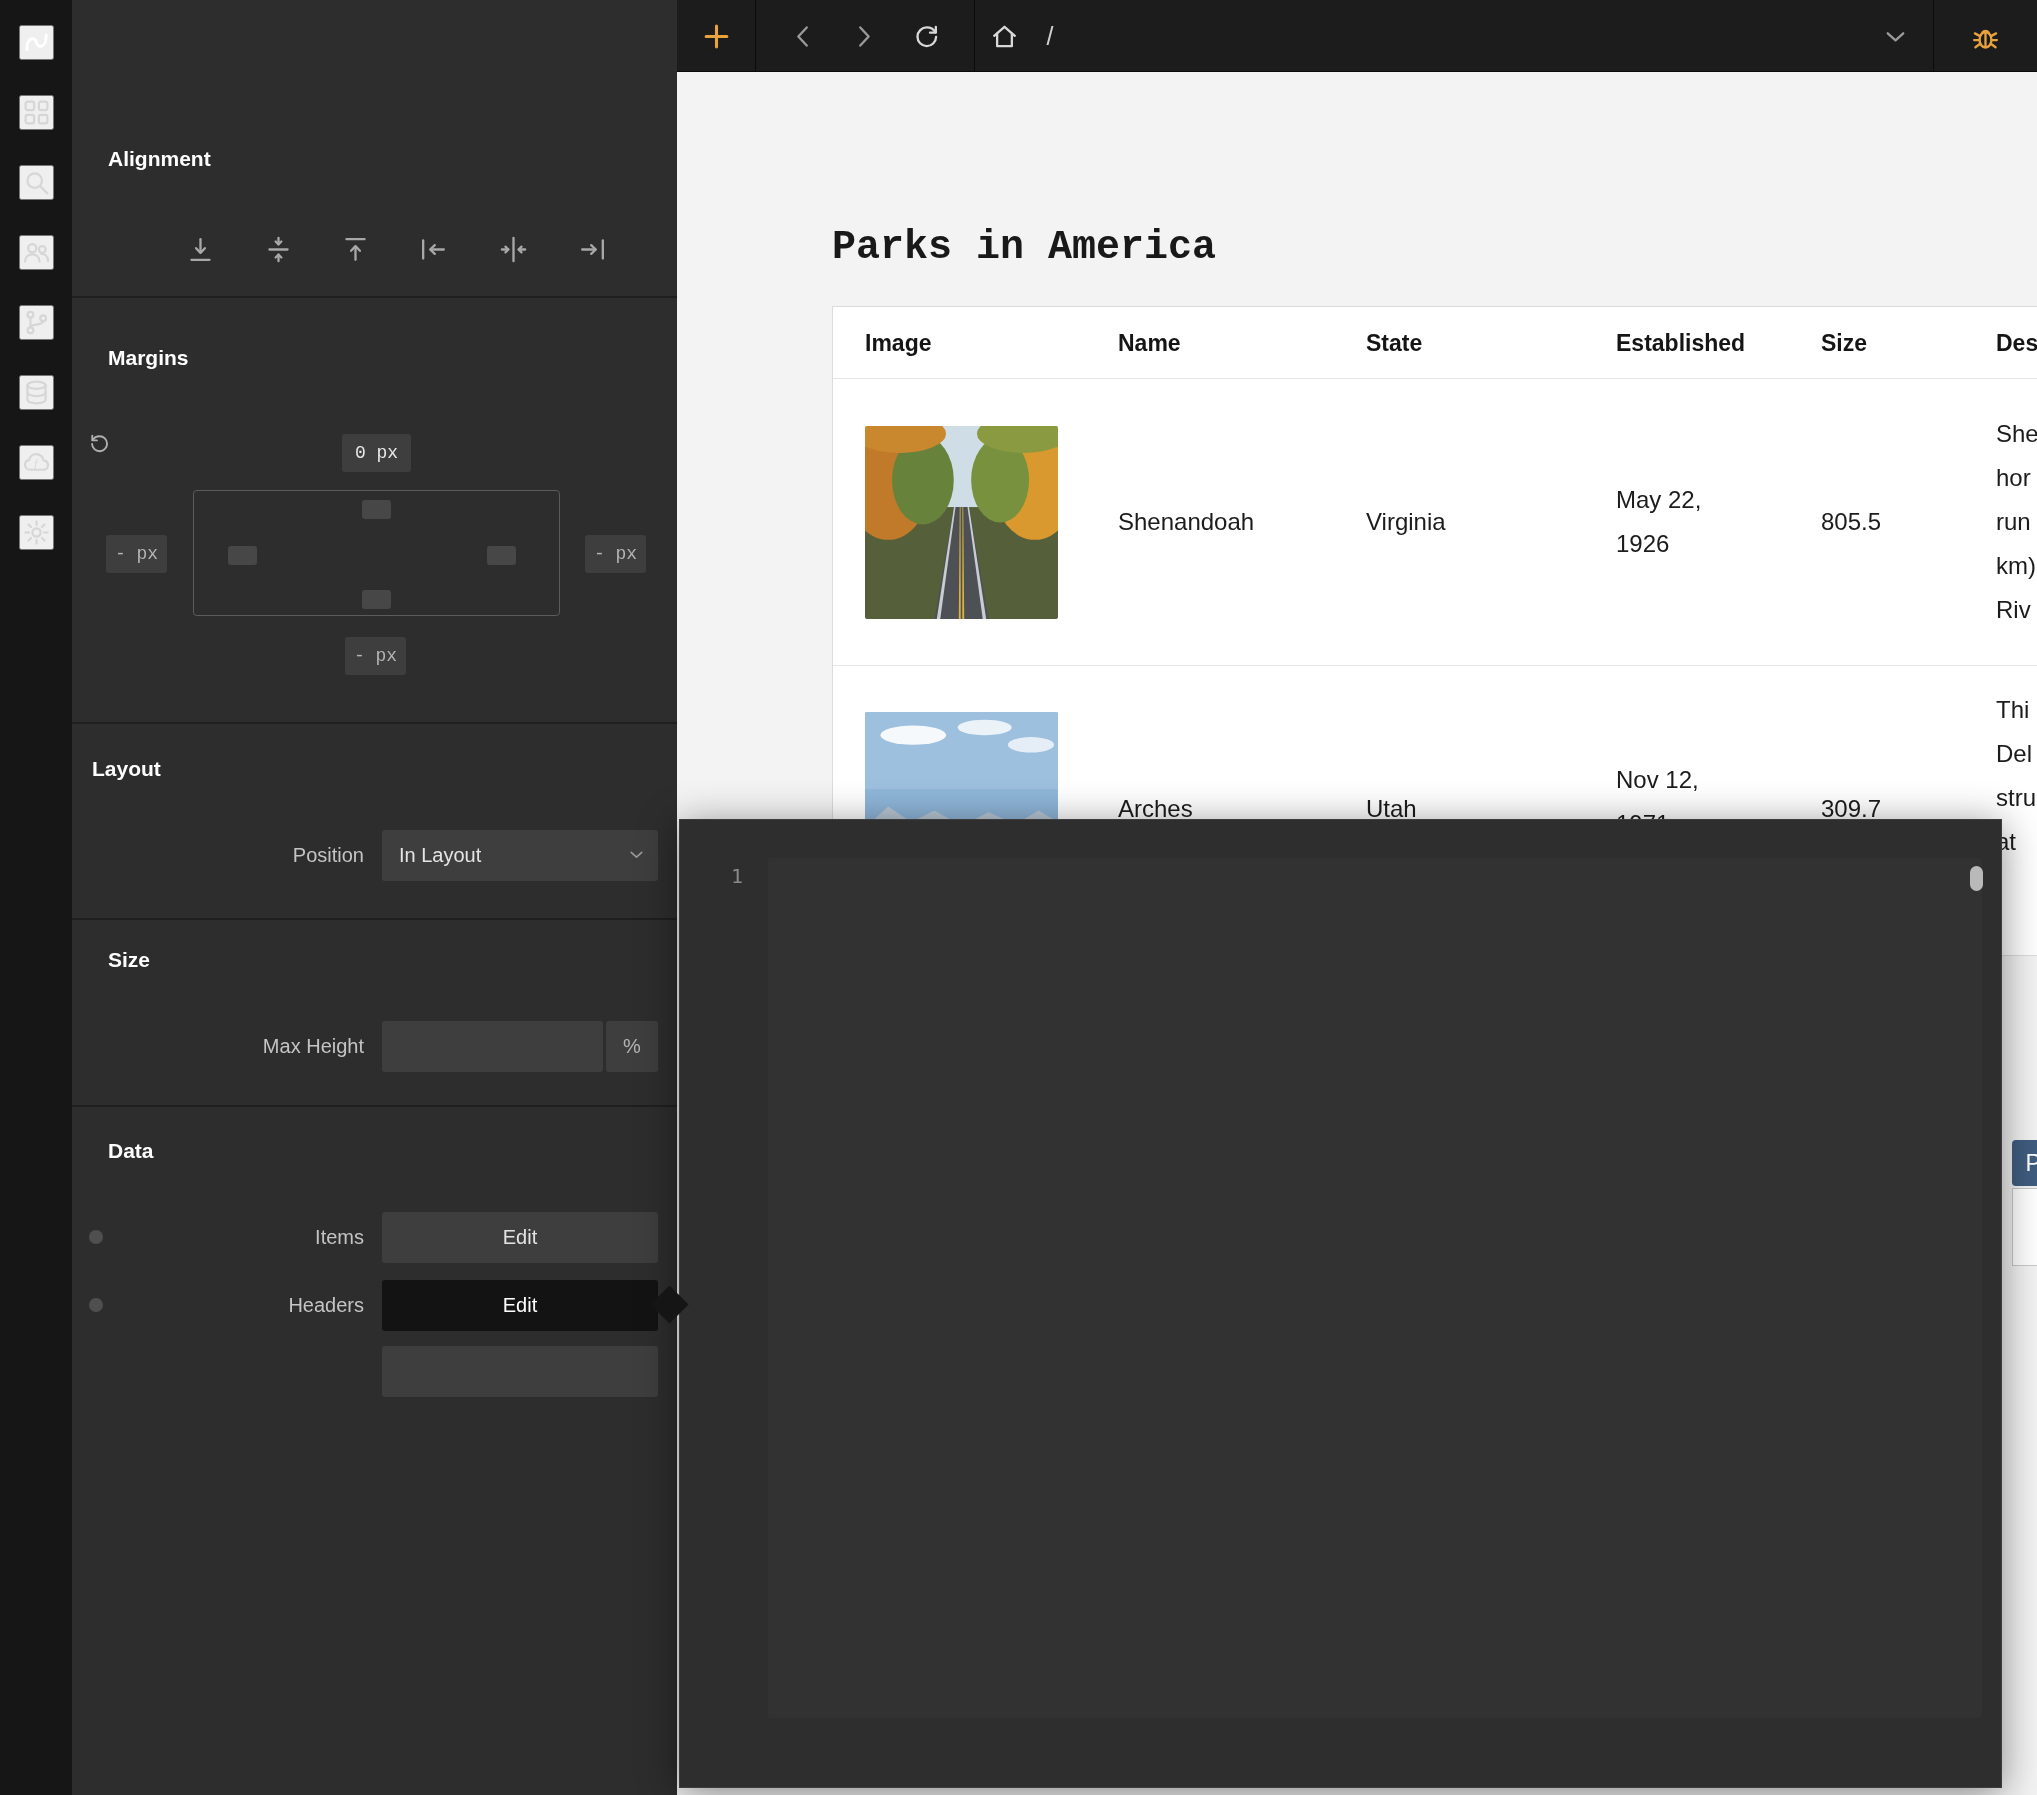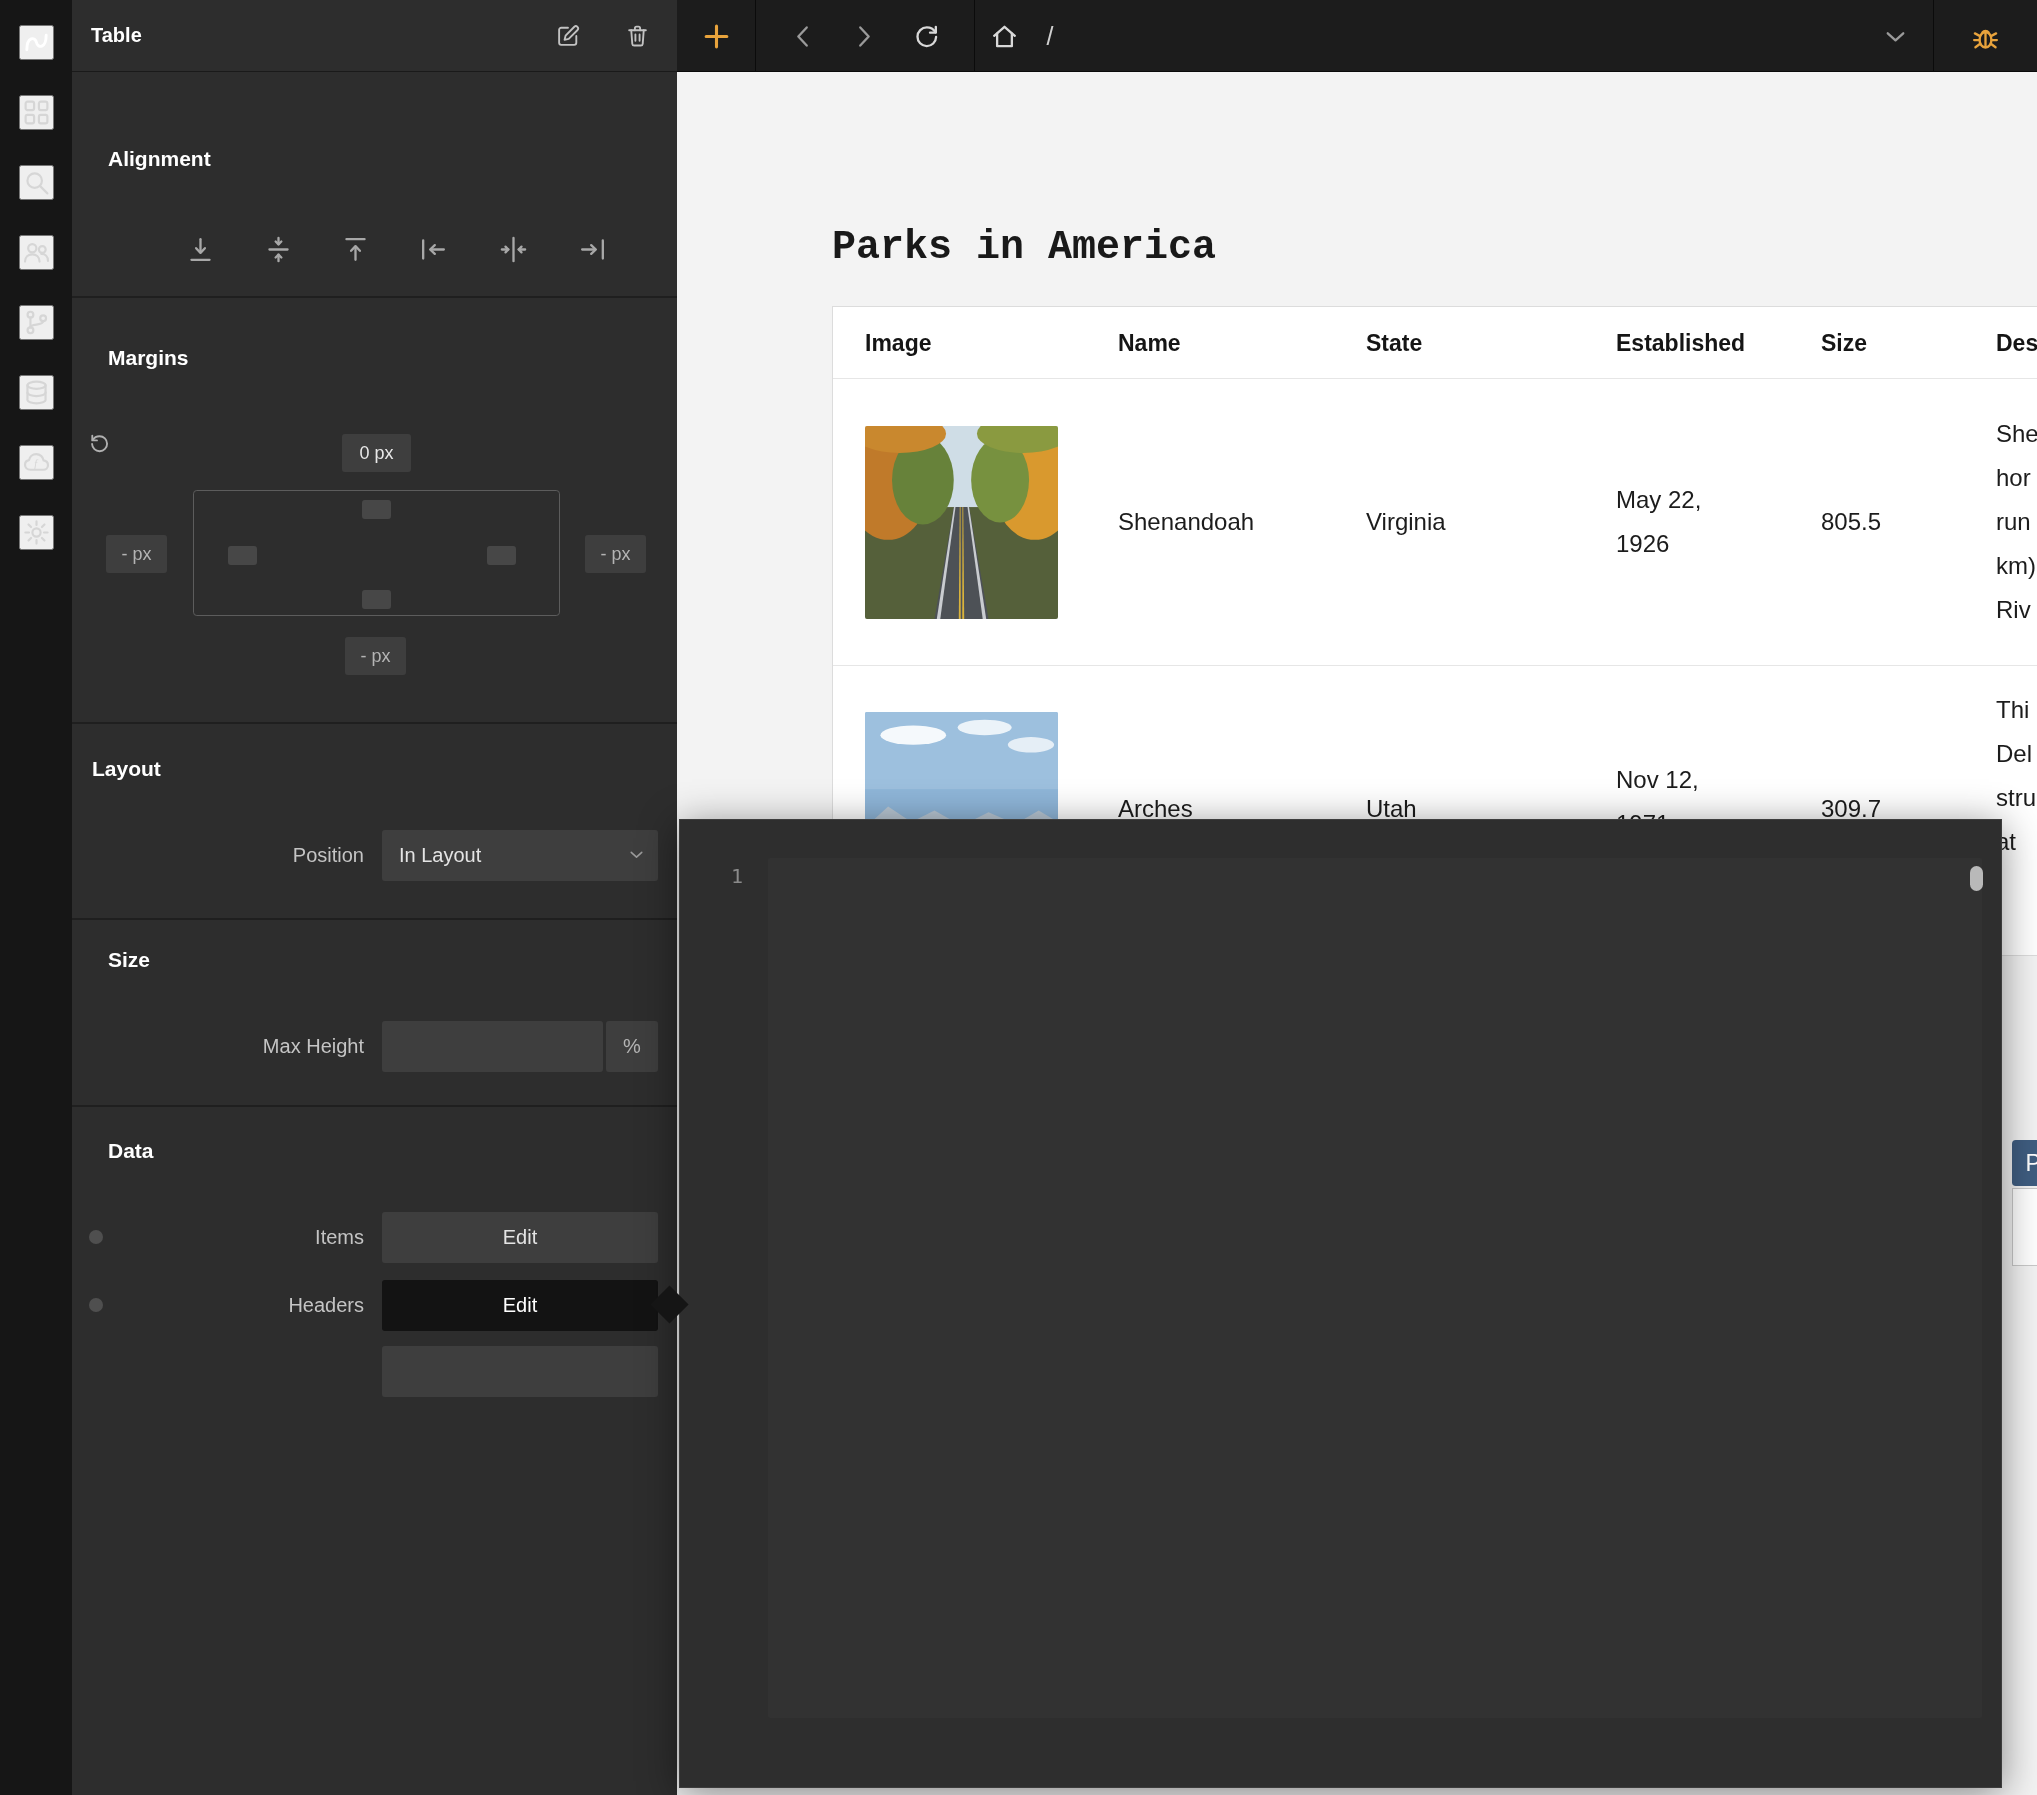--- a/index.html
+++ b/index.html
@@ -34,21 +34,21 @@
 
   .seclabel { position: absolute; font-size: 21px; font-weight: 700; color: #ffffff; }
   .divider { position: absolute; left: 0; width: 100%; height: 1.9px; background: #1f1f1f; }
 
   .align-btn { position: absolute; width: 42px; height: 42px; top: 228px;
                display: flex; align-items: center; justify-content: center;
                color: #a8a8a8; background: transparent; border: none; }
   .align-btn svg { width: 31px; height: 31px; }
 
   .mini-btn { position: absolute; background: #3e3e3e; border: none; border-radius: 2.9px;
-              color: #b4b4b4; font-size: 18px; font-family: Liberation Sans, sans-serif;
+              color: #b4b4b4; font-size: 18px; font-family: Liberation Mono, monospace;
               display: flex; align-items: center; justify-content: center; }
   .margin-rect { position: absolute; border: 1px solid #5c5c5c; border-radius: 3.8px; }
   .handle { position: absolute; width: 29px; height: 19px; background: #474747; border-radius: 2.9px; }
 
   .rowlabel { position: absolute; left: 0; width: 292px; text-align: right;
               color: #c4c4c4; font-size: 20px; height: 51px; line-height: 51px; }
   .ctl { position: absolute; left: 310px; width: 276px; height: 51px;
          background: #3e3e3e; border-radius: 2.9px; color: #e4e4e4; font-size: 20px;
          display: flex; align-items: center; }
   .ctl.button { justify-content: center; border: none; font-family: "Liberation Sans", sans-serif; }
@@ -172,39 +172,20 @@
     </button>
     <button class="rail-btn">
       <svg class="icon-svg" viewBox="0 0 24 24">
           <circle cx="12" cy="12" r="3.4"></circle>
           <path d="M12 2.8v3 M12 18.2v3 M2.8 12h3 M18.2 12h3 M5.4 5.4l2.1 2.1 M16.5 16.5l2.1 2.1 M18.6 5.4l-2.1 2.1 M7.5 16.5l-2.1 2.1"></path>
         </svg>
     </button>
   </div>
 
   <div class="inspector">
-    <div class="insp-header">
-      <span class="insp-title">Table</span>
-      <span class="insp-header-icons">
-        <button class="hicon" style="background:none;border:none">
-          <svg class="icon-svg" viewBox="0 0 24 24">
-              <path d="M11.5 4.5 H5 C3.9 4.5 3 5.4 3 6.5 V19 C3 20.1 3.9 21 5 21 H17.5 C18.6 21 19.5 20.1 19.5 19 V12.5"></path>
-              <path d="M17.6 3.6 a2.2 2.2 0 0 1 3.1 3.1 L12.2 15.2 L8.2 16.2 L9.2 12.2 Z"></path>
-            </svg>
-        </button>
-        <button class="hicon" style="background:none;border:none">
-          <svg class="icon-svg" viewBox="0 0 24 24">
-              <path d="M4 7h16"></path>
-              <path d="M10 11v6 M14 11v6"></path>
-              <path d="M6 7l1 13 a1.8 1.8 0 0 0 1.8 1.6 h6.4 a1.8 1.8 0 0 0 1.8-1.6 L18 7"></path>
-              <path d="M9.5 7 V5 a1.5 1.5 0 0 1 1.5-1.5 h2 a1.5 1.5 0 0 1 1.5 1.5 V7"></path>
-            </svg>
-        </button>
-      </span>
-    </div>
 
     <div class="seclabel" style="left:36px;top:147px">Alignment</div>
     <button class="align-btn" style="left:107px">
       <svg class="icon-svg" viewBox="0 0 24 24">
           <path d="M5 20h14"></path>
           <path d="M12 4v10"></path>
           <path d="M8.6 11 12 14.6 15.4 11"></path>
         </svg>
     </button>
     <button class="align-btn" style="left:185px">

